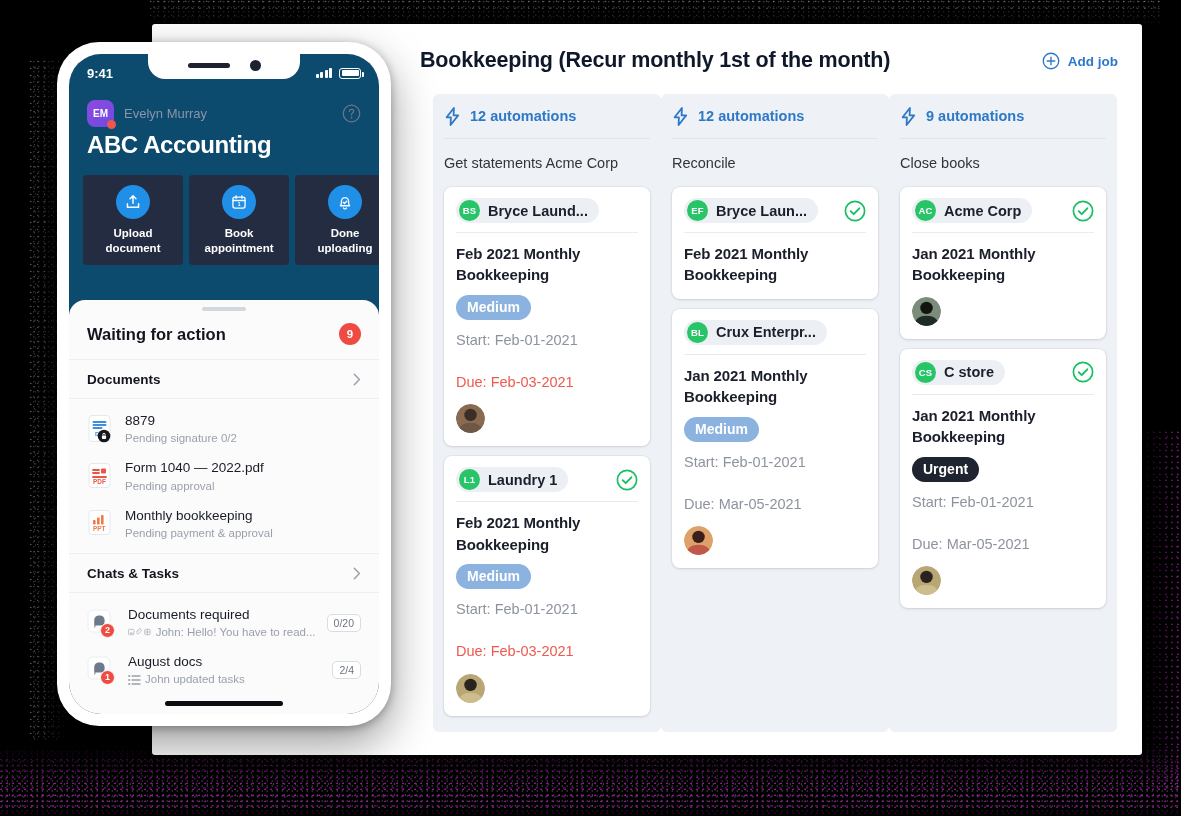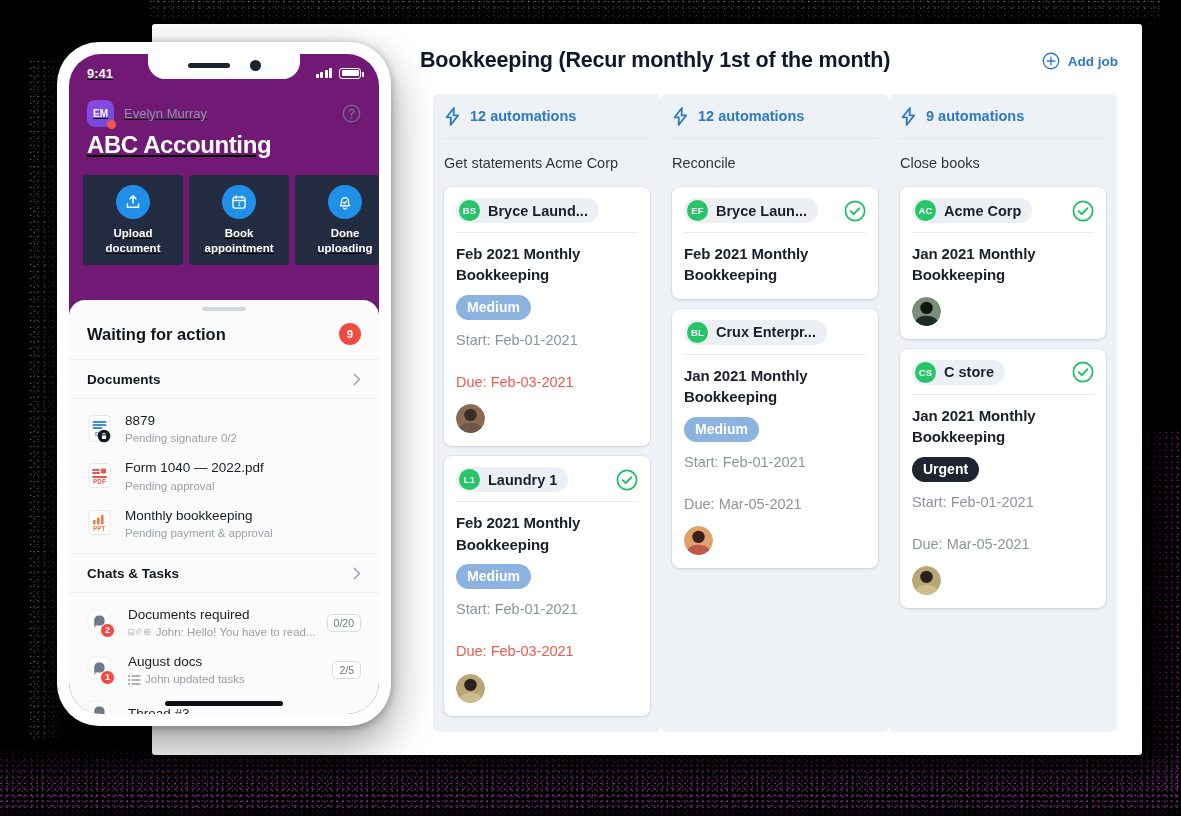--- a/index.html
+++ b/index.html
@@ -132,21 +132,21 @@
 
   
   .phone {
     position: absolute; left: 57px; top: 42px; width: 334px; height: 684px;
     background: #ffffff; border-radius: 42px;
     box-shadow: 0 18px 46px rgba(0,0,0,.40), 0 2px 10px rgba(0,0,0,.30);
     padding: 12px;
   }
   .phone-screen {
     position: relative; width: 310px; height: 660px;
-    border-radius: 32px; overflow: hidden; background: #701a75; text-decoration: underline;
+    border-radius: 32px; overflow: hidden; background: #0c4a6e;
   }
   .notch {
     position: absolute; left: 50%; transform: translateX(-50%); top: -2px;
     width: 152px; height: 27px; background: #ffffff;
     border-radius: 0 0 17px 17px; z-index: 5;
     display: flex; align-items: center; justify-content: center; gap: 20px;
   }
   .speaker { width: 42px; height: 5px; border-radius: 3px; background: #1d2230; }
   .cam { width: 11px; height: 11px; border-radius: 50%; background: #1d2230; }
   .statusbar {
@@ -572,29 +572,21 @@
                 </svg><span class="chat-badge">1</span></span>
               <span class="txt"><span class="n">August docs</span><span class="s">
                   <svg viewBox="0 0 13 12" width="13" height="12">
                     <path d="M4 2h8M4 6h8M4 10h8" stroke="#9aa0ab" stroke-width="1.3" stroke-linecap="round"></path>
                     <circle cx="1.2" cy="2" r="1.1" fill="#9aa0ab"></circle>
                     <circle cx="1.2" cy="6" r="1.1" fill="#9aa0ab"></circle>
                     <circle cx="1.2" cy="10" r="1.1" fill="#9aa0ab"></circle>
                   </svg>
                   <span>John updated tasks</span>
                 </span></span>
-              <span class="pill-cnt">2/5</span>
-            </div>
-            <div class="row">
-              <span class="chat-ic"><svg viewBox="0 0 30 28" width="30" height="28">
-                  <rect x="1" y="1" width="22" height="22" rx="5" fill="#fff" stroke="#eceef2"></rect>
-                  <path d="M7.2 16.6V11a4.6 4.6 0 0 1 4.6-4.6h1.2A4.6 4.6 0 0 1 17.6 11v1.4a4 4 0 0 1-4 4H9.6z" fill="#6d7a8c"></path>
-                  <path d="M9 16.4l-1.6 2.8v-2.8z" fill="#6d7a8c"></path>
-                </svg></span>
-              <span class="txt"><span class="n">Thread #3</span></span>
+              <span class="pill-cnt">2/4</span>
             </div>
           </div>
 
         <div class="home-ind"></div>
       </div>
 
     </div>
   </div>
 </div>
 

